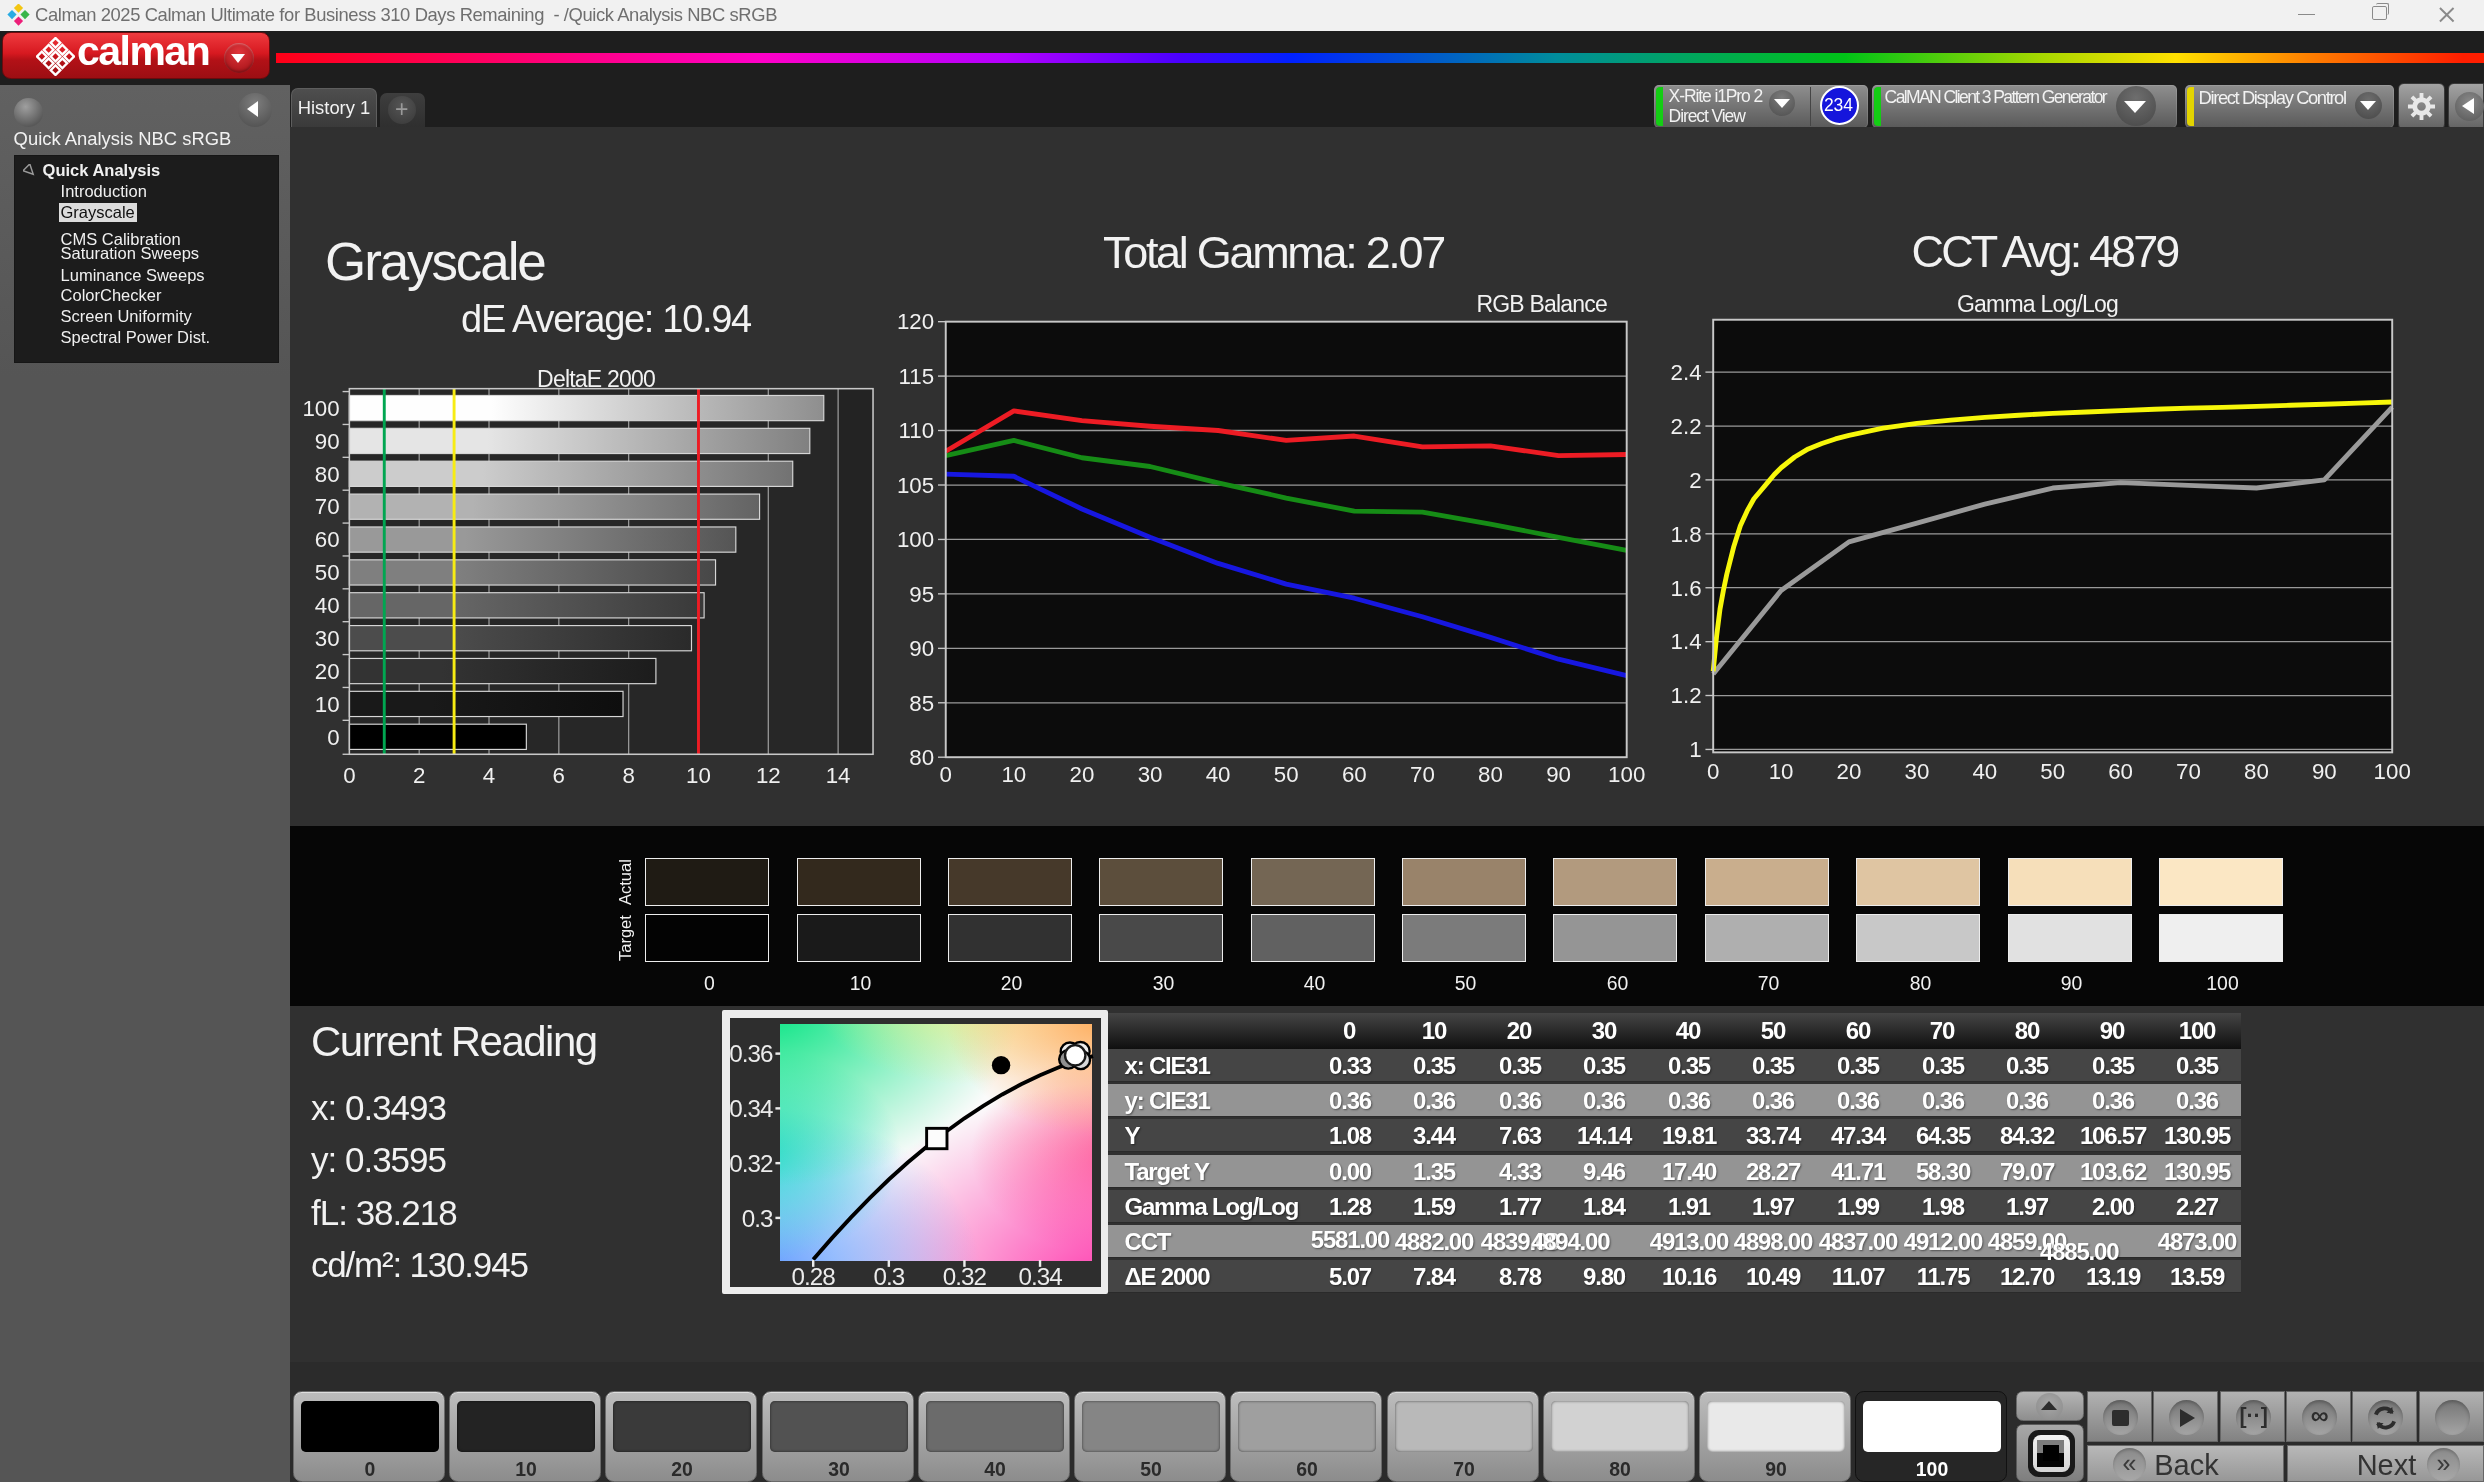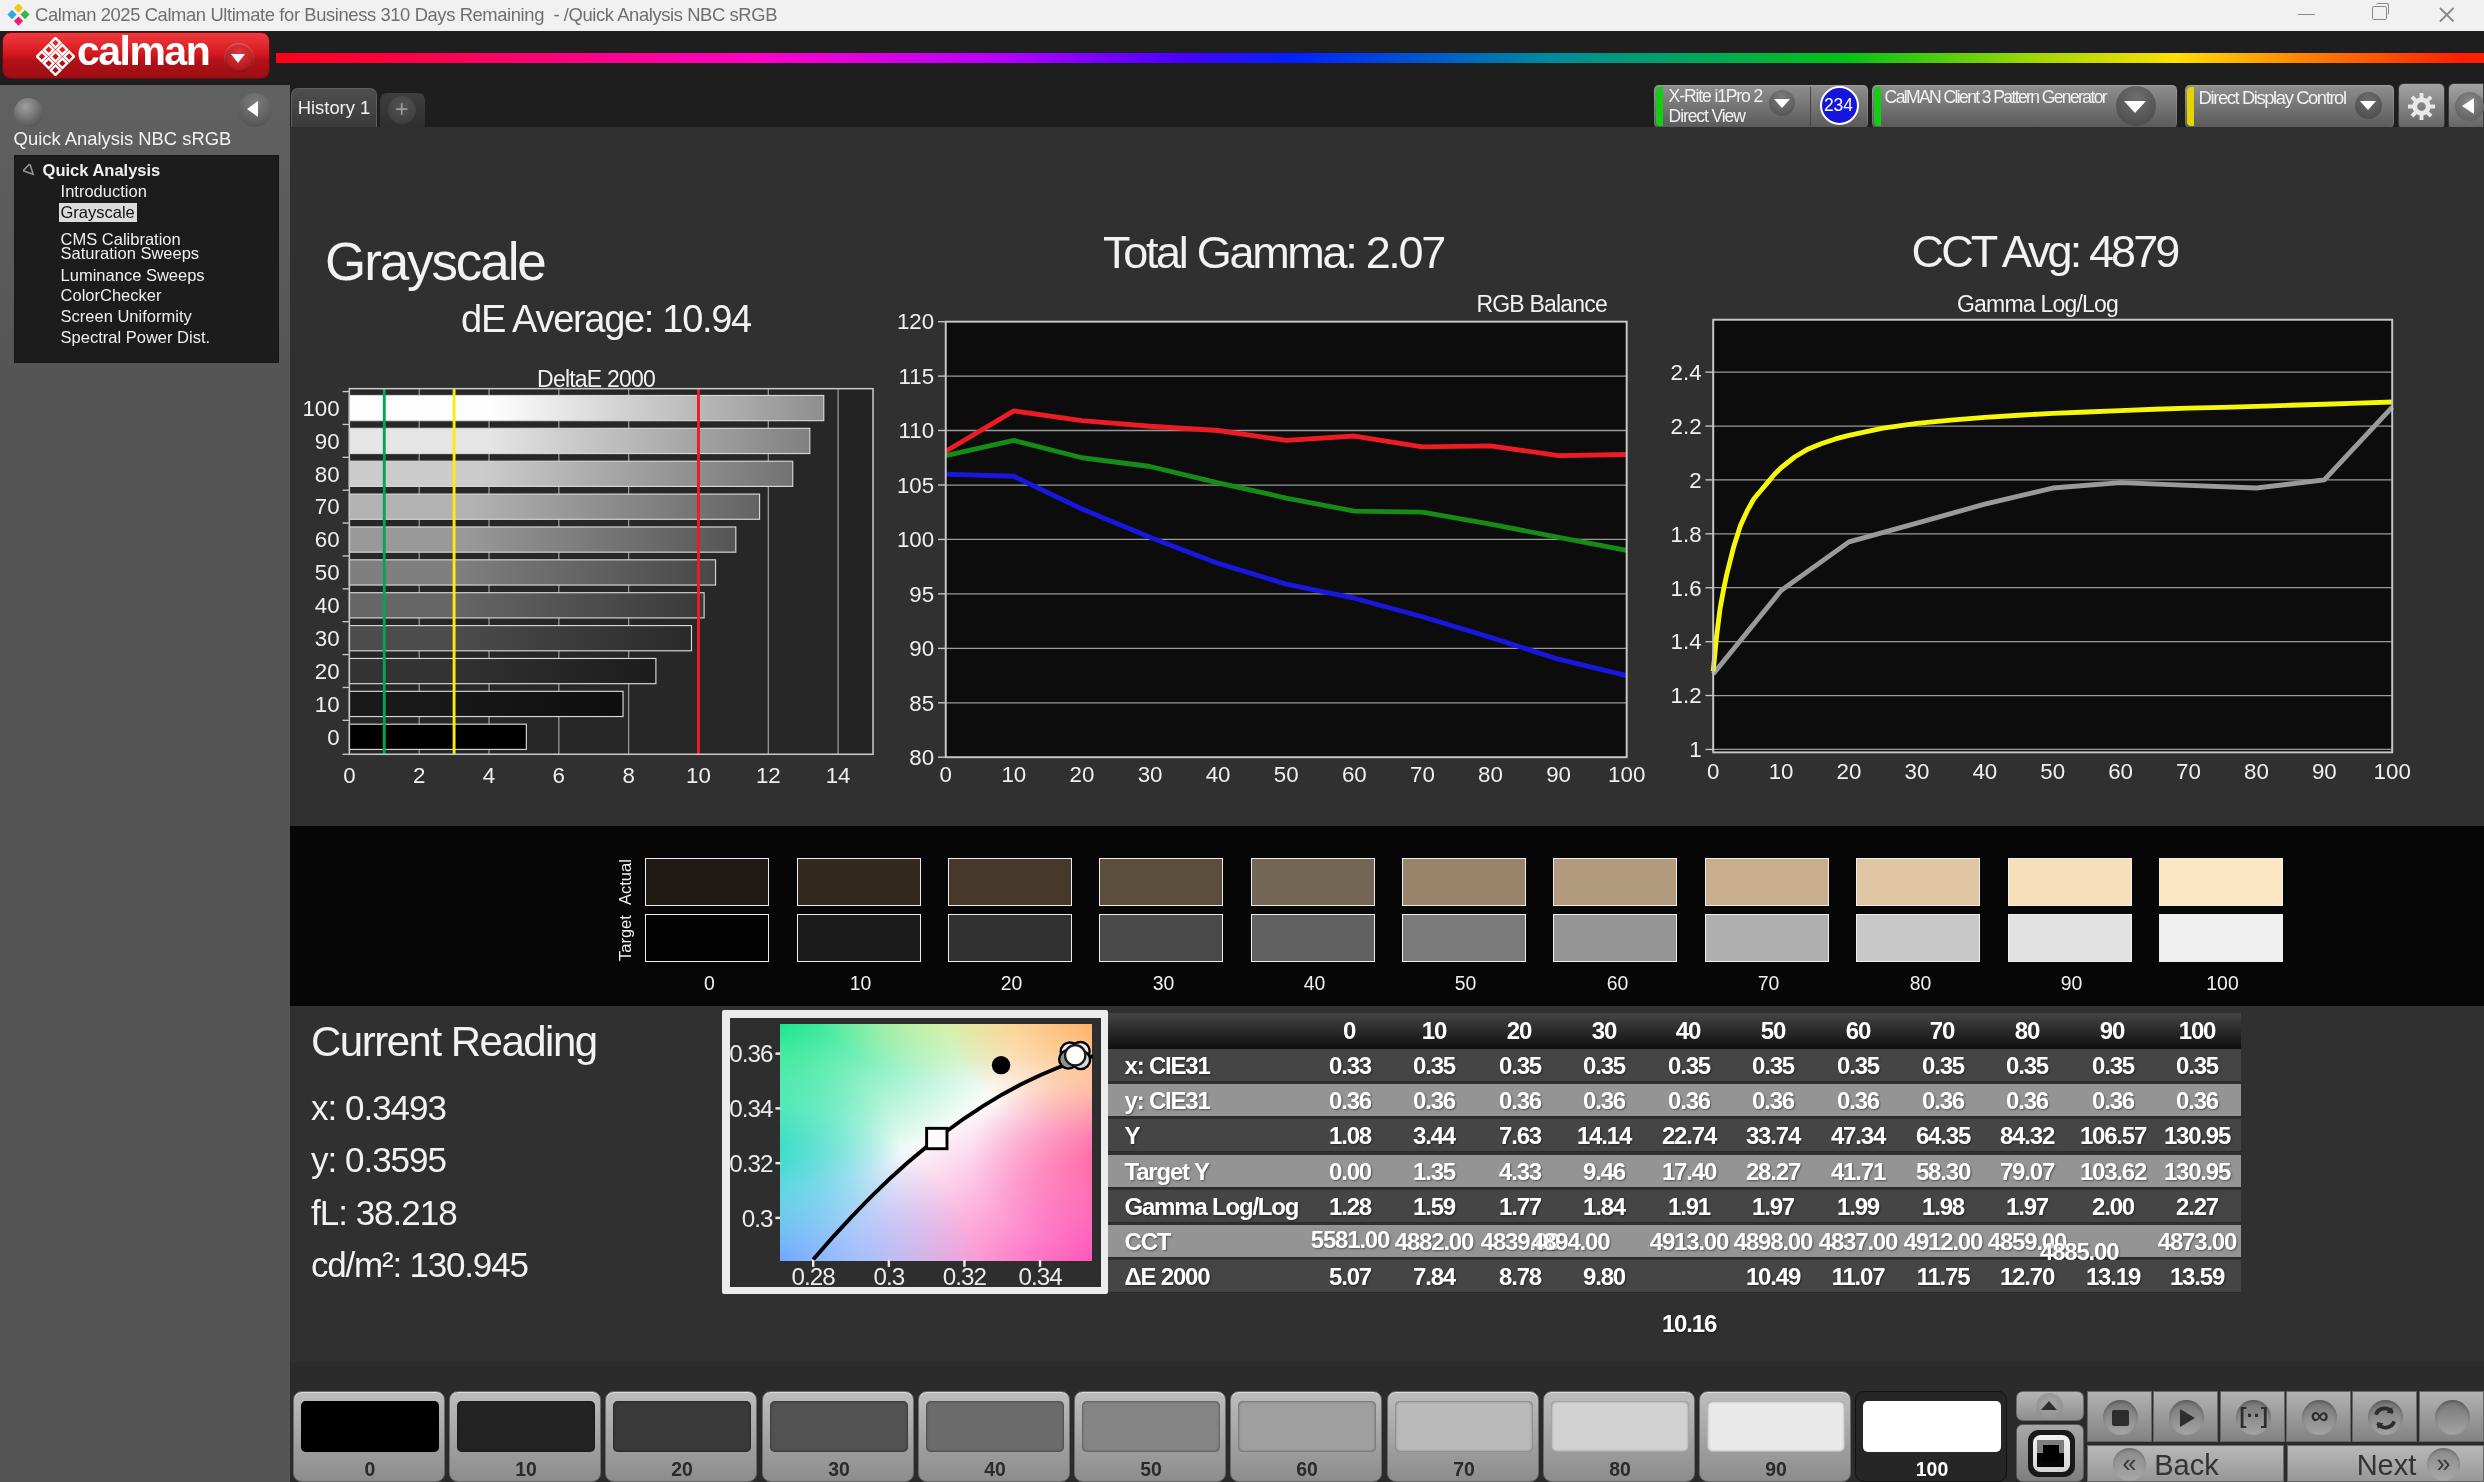--- a/index.html
+++ b/index.html
@@ -469,21 +469,21 @@
 <div class="abs" style="left:846px;top:2.9px;width:146px;text-align:center;text-shadow:1px 1px 1.9px rgba(0,0,0,.45);">0.36</div>
 <div class="abs" style="left:932px;top:2.9px;width:146px;text-align:center;text-shadow:1px 1px 1.9px rgba(0,0,0,.45);">0.36</div>
 <div class="abs" style="left:1016px;top:2.9px;width:146px;text-align:center;text-shadow:1px 1px 1.9px rgba(0,0,0,.45);">0.36</div>
 </div>
 <div class="abs" style="left:0;top:106px;width:1133px;height:33px;background:#454545;border-bottom:1.9px solid #2a2a2a;">
 <div class="abs" style="left:16.5px;top:2.9px;text-shadow:1px 1px 1.9px rgba(0,0,0,.45);">Y</div>
 <div class="abs" style="left:169px;top:2.9px;width:146px;text-align:center;text-shadow:1px 1px 1.9px rgba(0,0,0,.45);">1.08</div>
 <div class="abs" style="left:253px;top:2.9px;width:146px;text-align:center;text-shadow:1px 1px 1.9px rgba(0,0,0,.45);">3.44</div>
 <div class="abs" style="left:339px;top:2.9px;width:146px;text-align:center;text-shadow:1px 1px 1.9px rgba(0,0,0,.45);">7.63</div>
 <div class="abs" style="left:423px;top:2.9px;width:146px;text-align:center;text-shadow:1px 1px 1.9px rgba(0,0,0,.45);">14.14</div>
-<div class="abs" style="left:508px;top:2.9px;width:146px;text-align:center;text-shadow:1px 1px 1.9px rgba(0,0,0,.45);">22.74</div>
+<div class="abs" style="left:508px;top:2.9px;width:146px;text-align:center;text-shadow:1px 1px 1.9px rgba(0,0,0,.45);">19.81</div>
 <div class="abs" style="left:592px;top:2.9px;width:146px;text-align:center;text-shadow:1px 1px 1.9px rgba(0,0,0,.45);">33.74</div>
 <div class="abs" style="left:677px;top:2.9px;width:146px;text-align:center;text-shadow:1px 1px 1.9px rgba(0,0,0,.45);">47.34</div>
 <div class="abs" style="left:762px;top:2.9px;width:146px;text-align:center;text-shadow:1px 1px 1.9px rgba(0,0,0,.45);">64.35</div>
 <div class="abs" style="left:846px;top:2.9px;width:146px;text-align:center;text-shadow:1px 1px 1.9px rgba(0,0,0,.45);">84.32</div>
 <div class="abs" style="left:932px;top:2.9px;width:146px;text-align:center;text-shadow:1px 1px 1.9px rgba(0,0,0,.45);">106.57</div>
 <div class="abs" style="left:1016px;top:2.9px;width:146px;text-align:center;text-shadow:1px 1px 1.9px rgba(0,0,0,.45);">130.95</div>
 </div>
 <div class="abs" style="left:0;top:142px;width:1133px;height:33px;background:#949494;border-bottom:1.9px solid #2a2a2a;">
 <div class="abs" style="left:16.5px;top:2.9px;text-shadow:1px 1px 1.9px rgba(0,0,0,.45);">Target Y</div>
 <div class="abs" style="left:169px;top:2.9px;width:146px;text-align:center;text-shadow:1px 1px 1.9px rgba(0,0,0,.45);">0.00</div>
@@ -525,21 +525,21 @@
 <div class="abs" style="left:846px;top:2.9px;width:146px;text-align:center;text-shadow:1px 1px 1.9px rgba(0,0,0,.45);">4859.00</div>
 <div class="abs" style="left:932px;top:2.9px;width:146px;text-shadow:1px 1px 1.9px rgba(0,0,0,.45);margin-top:10px;">4885.00</div>
 <div class="abs" style="left:1016px;top:2.9px;width:146px;text-align:center;text-shadow:1px 1px 1.9px rgba(0,0,0,.45);">4873.00</div>
 </div>
 <div class="abs" style="left:0;top:247px;width:1133px;height:33px;background:#454545;border-bottom:1.9px solid #2a2a2a;">
 <div class="abs" style="left:16.5px;top:2.9px;text-shadow:1px 1px 1.9px rgba(0,0,0,.45);">ΔE 2000</div>
 <div class="abs" style="left:169px;top:2.9px;width:146px;text-align:center;text-shadow:1px 1px 1.9px rgba(0,0,0,.45);">5.07</div>
 <div class="abs" style="left:253px;top:2.9px;width:146px;text-align:center;text-shadow:1px 1px 1.9px rgba(0,0,0,.45);">7.84</div>
 <div class="abs" style="left:339px;top:2.9px;width:146px;text-align:center;text-shadow:1px 1px 1.9px rgba(0,0,0,.45);">8.78</div>
 <div class="abs" style="left:423px;top:2.9px;width:146px;text-align:center;text-shadow:1px 1px 1.9px rgba(0,0,0,.45);">9.80</div>
-<div class="abs" style="left:508px;top:2.9px;width:146px;text-align:center;text-shadow:1px 1px 1.9px rgba(0,0,0,.45);margin-top:47px;">10.16</div>
+<div class="abs" style="left:508px;top:2.9px;width:146px;text-align:center;text-shadow:1px 1px 1.9px rgba(0,0,0,.45);">10.16</div>
 <div class="abs" style="left:592px;top:2.9px;width:146px;text-align:center;text-shadow:1px 1px 1.9px rgba(0,0,0,.45);">10.49</div>
 <div class="abs" style="left:677px;top:2.9px;width:146px;text-align:center;text-shadow:1px 1px 1.9px rgba(0,0,0,.45);">11.07</div>
 <div class="abs" style="left:762px;top:2.9px;width:146px;text-align:center;text-shadow:1px 1px 1.9px rgba(0,0,0,.45);">11.75</div>
 <div class="abs" style="left:846px;top:2.9px;width:146px;text-align:center;text-shadow:1px 1px 1.9px rgba(0,0,0,.45);">12.70</div>
 <div class="abs" style="left:932px;top:2.9px;width:146px;text-align:center;text-shadow:1px 1px 1.9px rgba(0,0,0,.45);">13.19</div>
 <div class="abs" style="left:1016px;top:2.9px;width:146px;text-align:center;text-shadow:1px 1px 1.9px rgba(0,0,0,.45);">13.59</div>
 </div>
 </div>
 
   <div class="abs" style="left:290px;top:1362px;width:2194px;height:120px;background:#2b2b2b;">

